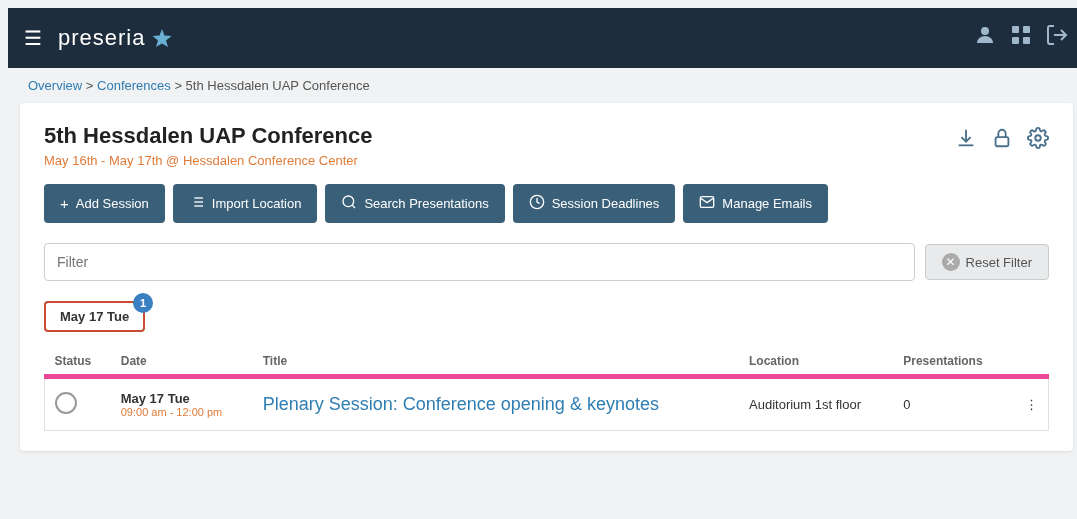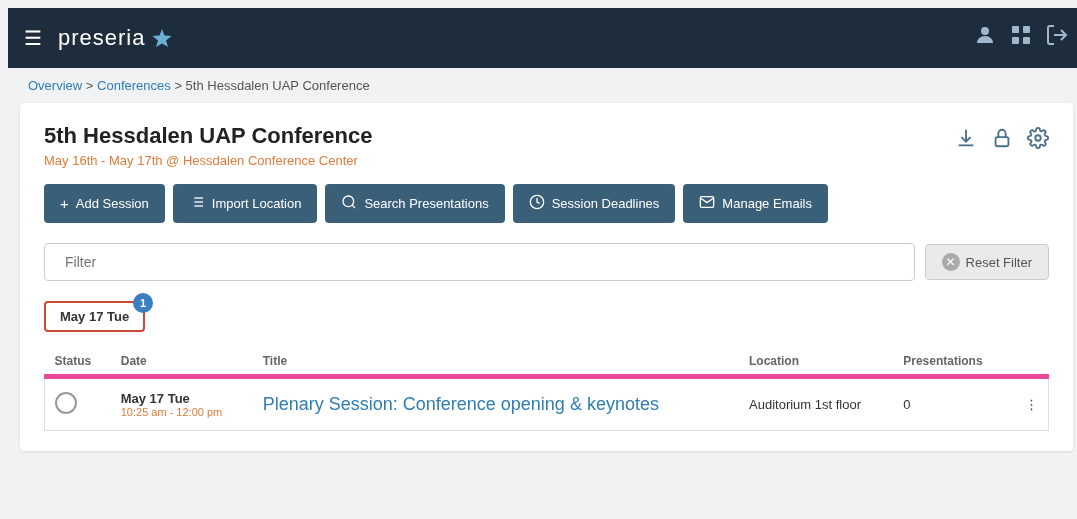--- a/index.html
+++ b/index.html
@@ -133,21 +133,21 @@
       display: flex;
       gap: 10px;
       margin-bottom: 20px;
       align-items: center;
     }
     .filter-input {
       flex: 1;
       height: 38px;
       border: 1px solid #ccc;
       border-radius: 4px;
-      padding: 0 20px;
+      padding: 0 12px;
       font-size: 14px;
       color: #999;
       outline: none;
     }
     .btn-reset {
       background: #e8eaec;
       color: #555;
       border: 1px solid #ccc;
       border-radius: 4px;
       padding: 8px 16px;
@@ -410,21 +410,21 @@
         <th></th>
       </tr>
     </thead>
     <tbody>
       <tr class="data-row">
         <td>
           <span class="session-status-circle"></span>
         </td>
         <td>
           <div class="session-date-main">May 17 Tue</div>
-          <div class="session-date-time">10:25 am - 12:00 pm</div>
+          <div class="session-date-time">09:00 am - 12:00 pm</div>
         </td>
         <td>
           <a class="session-title-link" href="#">Plenary Session: Conference opening &amp; keynotes</a>
         </td>
         <td>Auditorium 1st floor</td>
         <td>0</td>
         <td class="kebab-menu">⋮</td>
       </tr>
     </tbody>
   </table>

